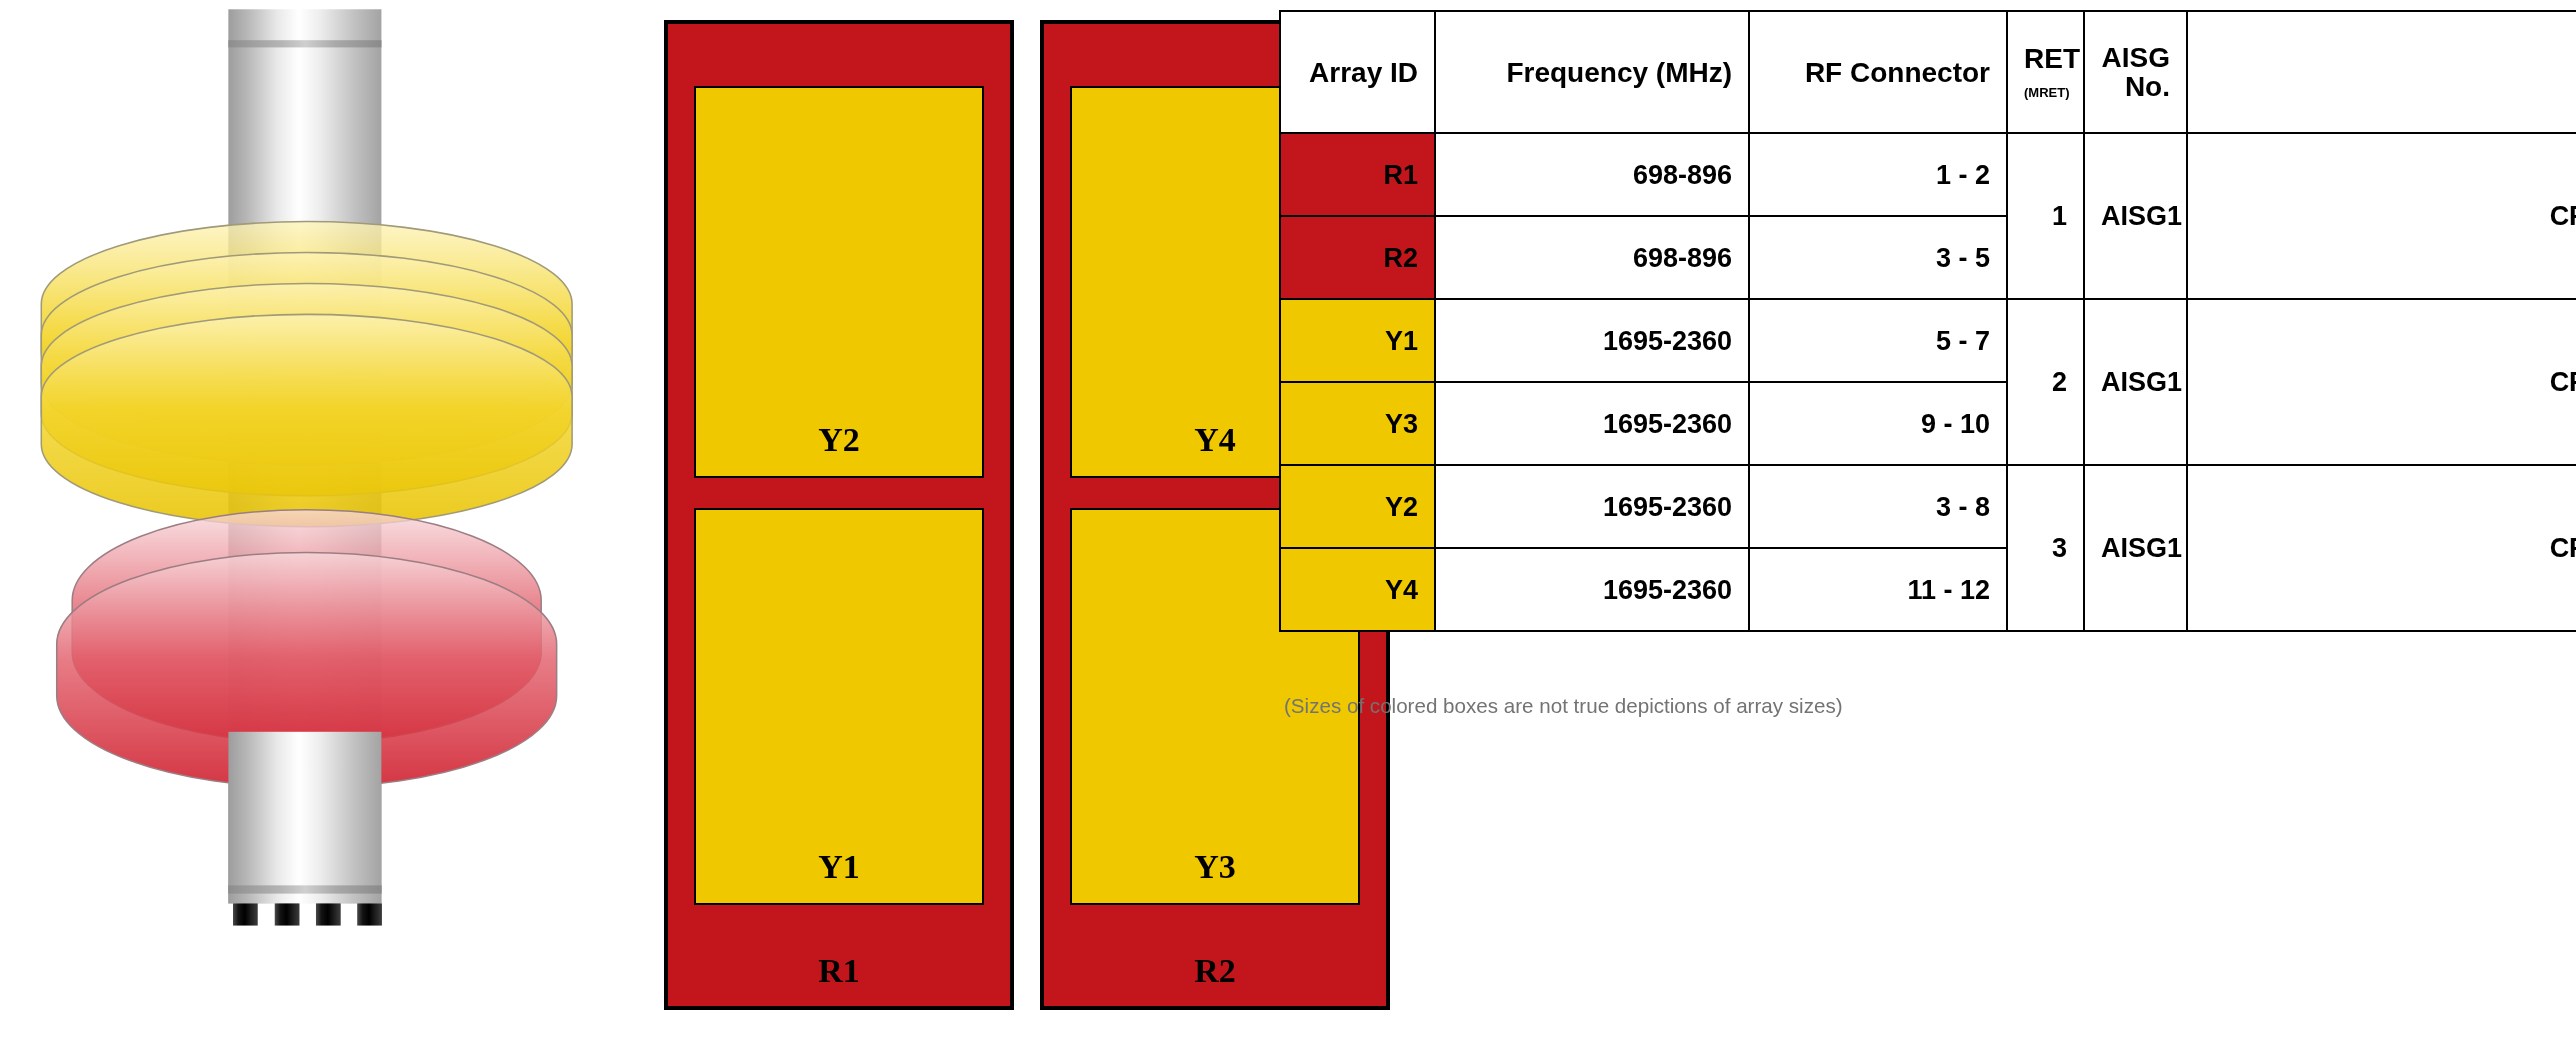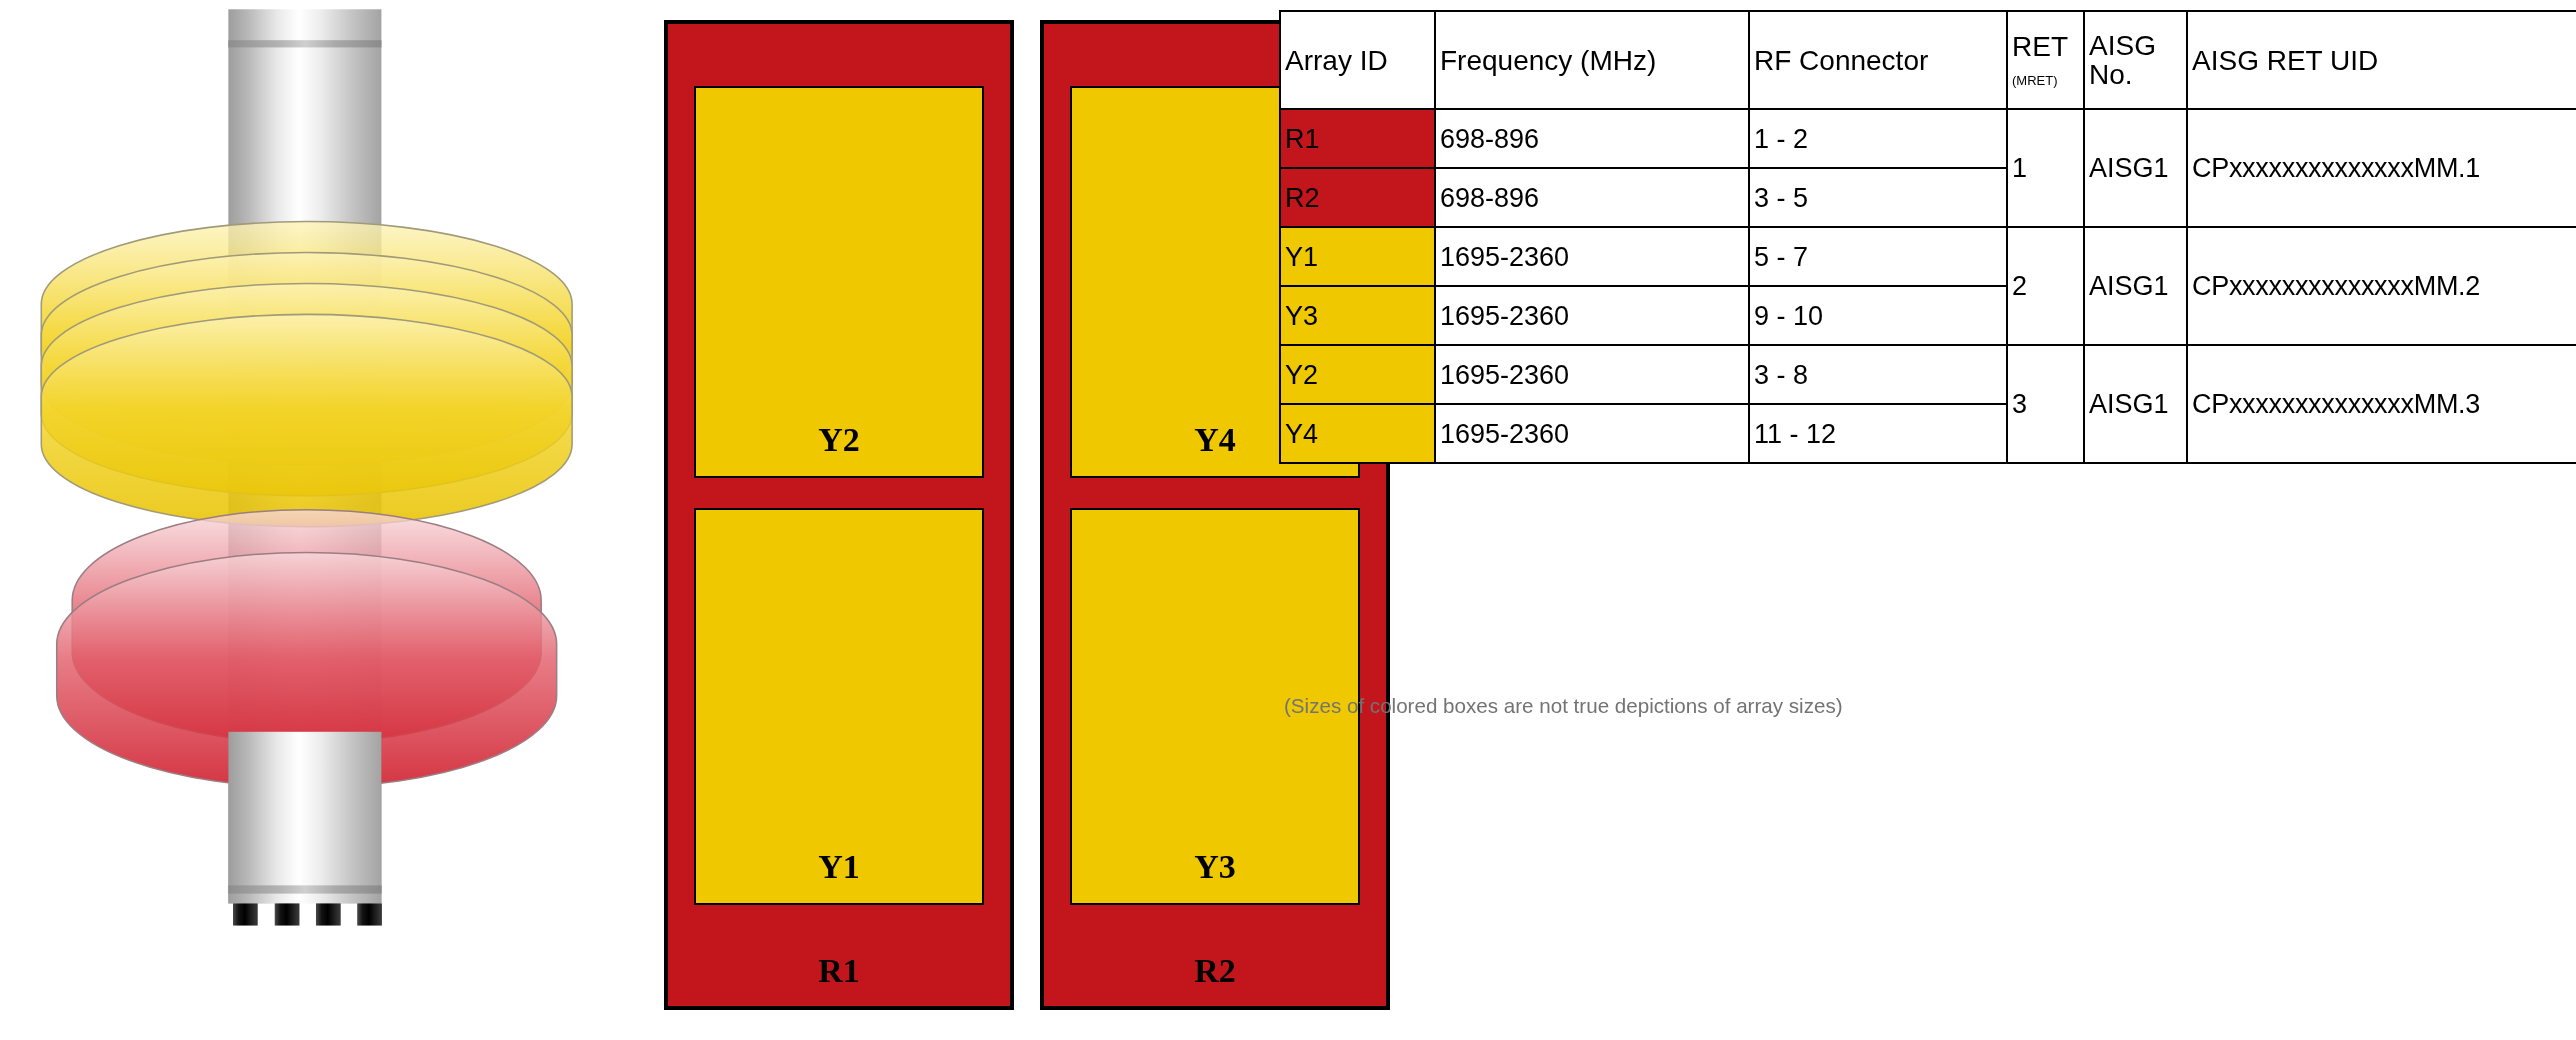--- a/index.html
+++ b/index.html
@@ -55,25 +55,25 @@
   
   #ret-table-wrap{position:absolute;left:1279px;top:10.3px;width:1597px;}
   table.ret-table{
     border-collapse:collapse;
     table-layout:fixed;
     width:1596px;
     background:#fff;
   }
   table.ret-table td,table.ret-table th{
     border:2.1px solid #000;
-    padding:4px;
-    text-align:left;
+    padding:16px;
+    text-align:right;
     vertical-align:middle;
     font-family:"Liberation Sans", sans-serif;
-    font-weight:normal;
+    font-weight:bold;
     color:#000;
     font-size:27px;
     line-height:1.05;
   }
   table.ret-table thead th{
     height:88px;
     font-size:28px;
   }
   col.c-array{width:155px;}
   col.c-freq{width:314px;}

